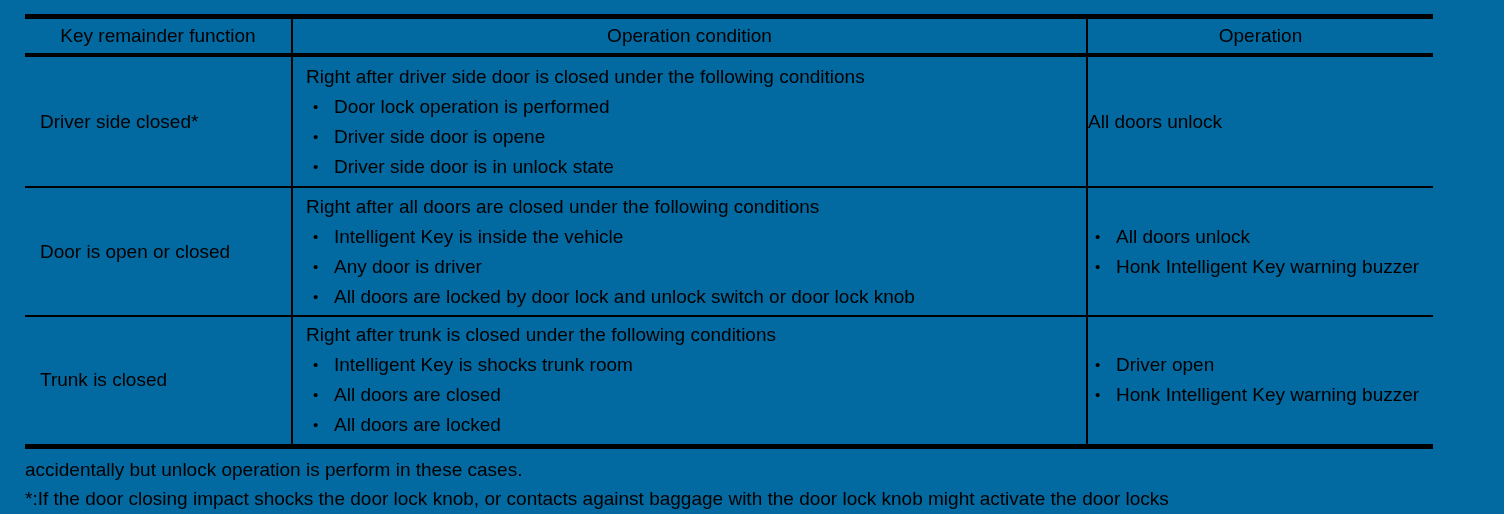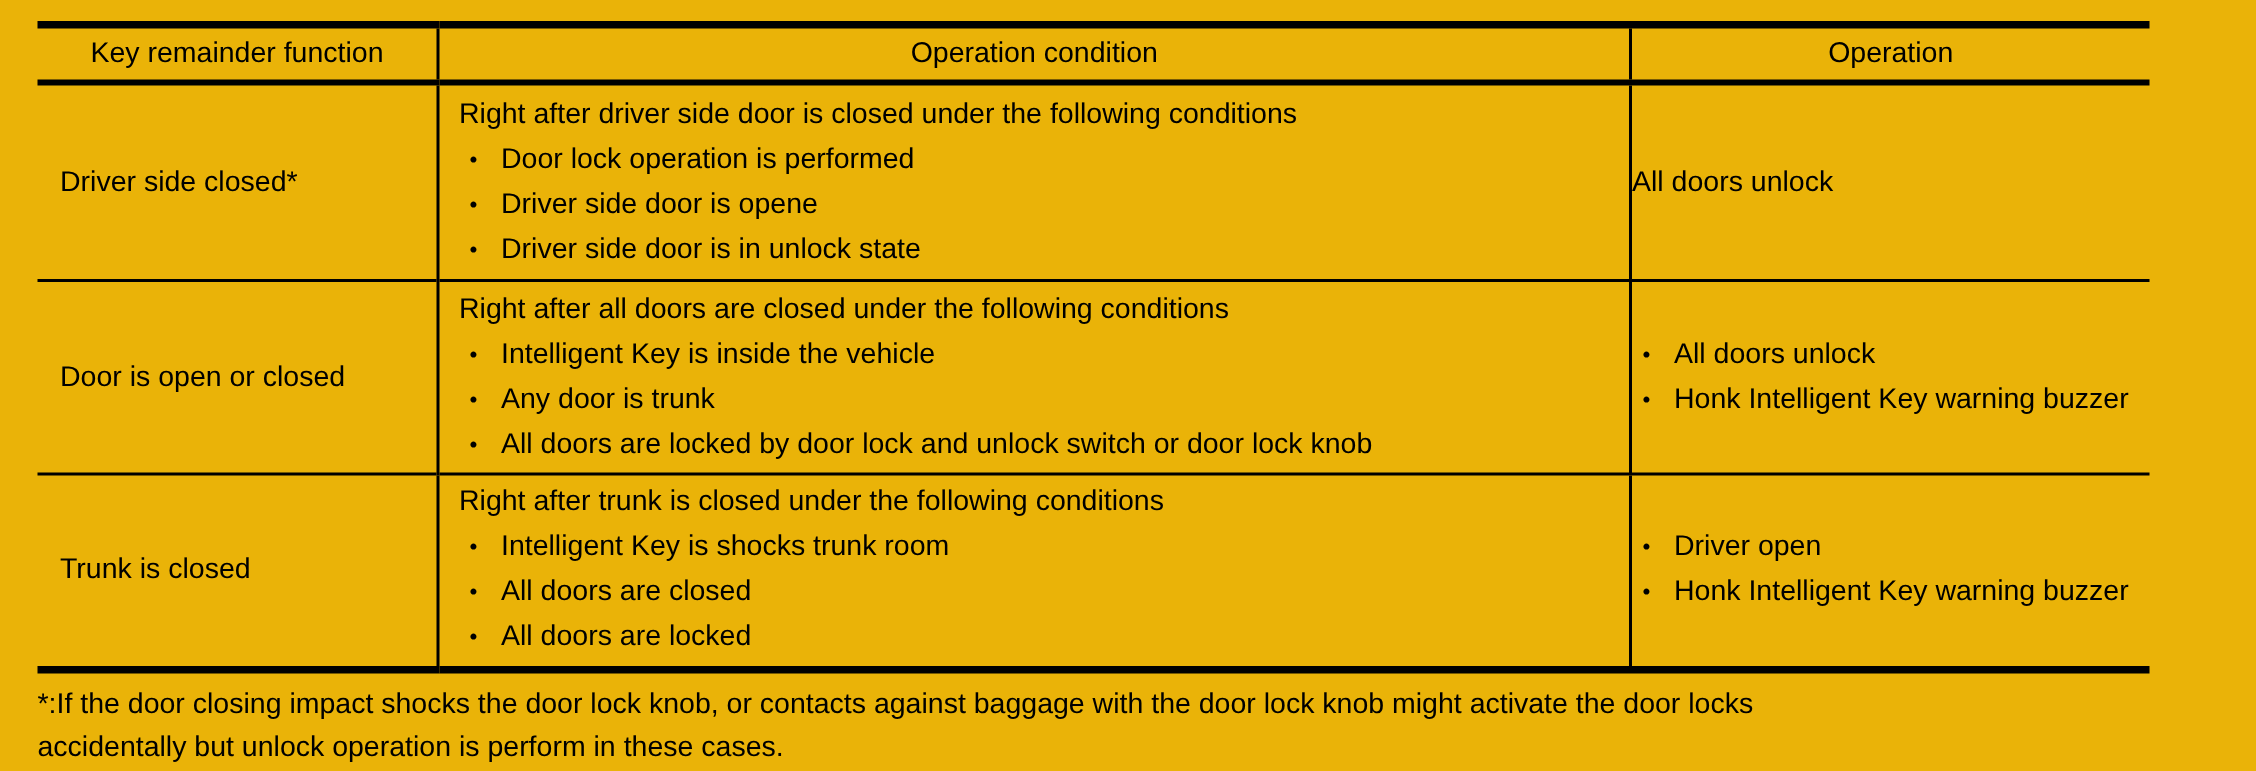--- a/index.html
+++ b/index.html
@@ -1,20 +1,20 @@
 <!DOCTYPE html>
 <html><head>
 <meta charset="utf-8">
 <style>
   html, body { margin: 0; padding: 0; background: #ffffff; }
   .page {
     position: relative;
     width: 1504px;
     height: 514px;
-    background: #eab308;
+    background: #0369a1;
     color: #000000;
     font-family: "Liberation Sans", sans-serif;
     font-size: 19px;
     overflow: hidden;
   }
   table.key-table {
     position: absolute;
     left: 25px;
     top: 14px;
     width: 1408px;
@@ -132,21 +132,21 @@
         </td>
         <td class="cond-cell sep-r">
           <div class="cell-lines">Right after all doors are closed under the following conditions</div>
           <ul class="blist">
             <li>
               <span class="bullet">•</span>
               <span class="btext">Intelligent Key is inside the vehicle</span>
             </li>
             <li>
               <span class="bullet">•</span>
-              <span class="btext">Any door is trunk</span>
+              <span class="btext">Any door is driver</span>
             </li>
             <li>
               <span class="bullet">•</span>
               <span class="btext">All doors are locked by door lock and unlock switch or door lock knob</span>
             </li>
           </ul>
         </td>
         <td class="op-cell">
           <ul class="blist">
             <li>
@@ -193,17 +193,17 @@
               <span class="btext">Honk Intelligent Key warning buzzer</span>
             </li>
           </ul>
         </td>
       </tr>
 
     </tbody>
   </table>
 
   <div class="footnote">
+    <div>accidentally but unlock operation is perform in these cases.</div>
     <div>*:If the door closing impact shocks the door lock knob, or contacts against baggage with the door lock knob might activate the door locks</div>
-    <div>accidentally but unlock operation is perform in these cases.</div>
   </div>
 
 </div>
 
 </body></html>

